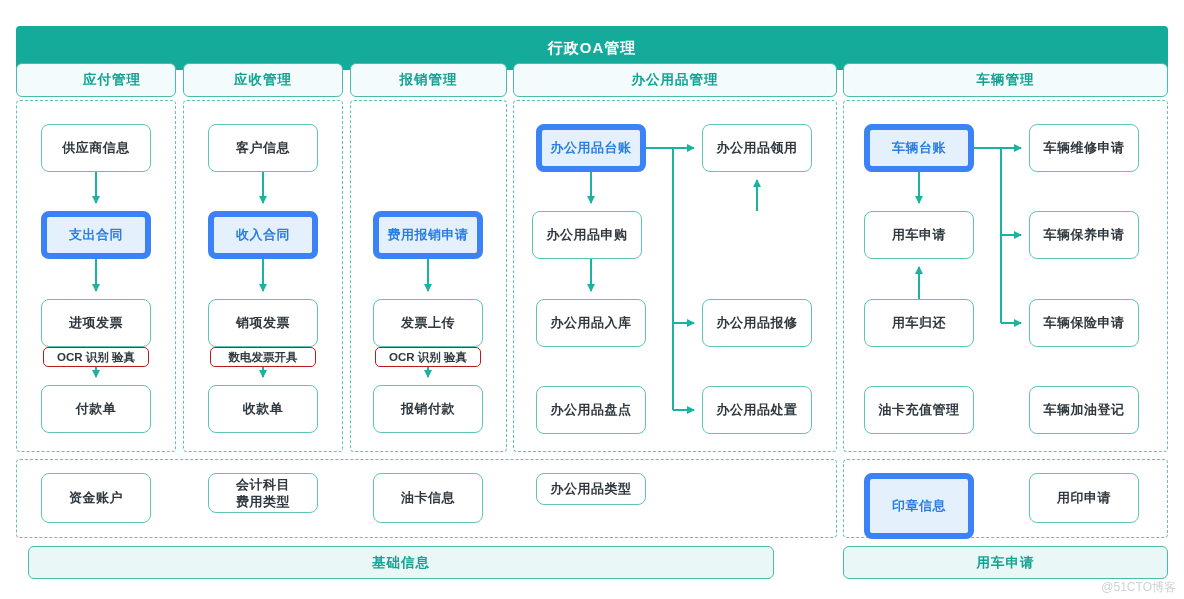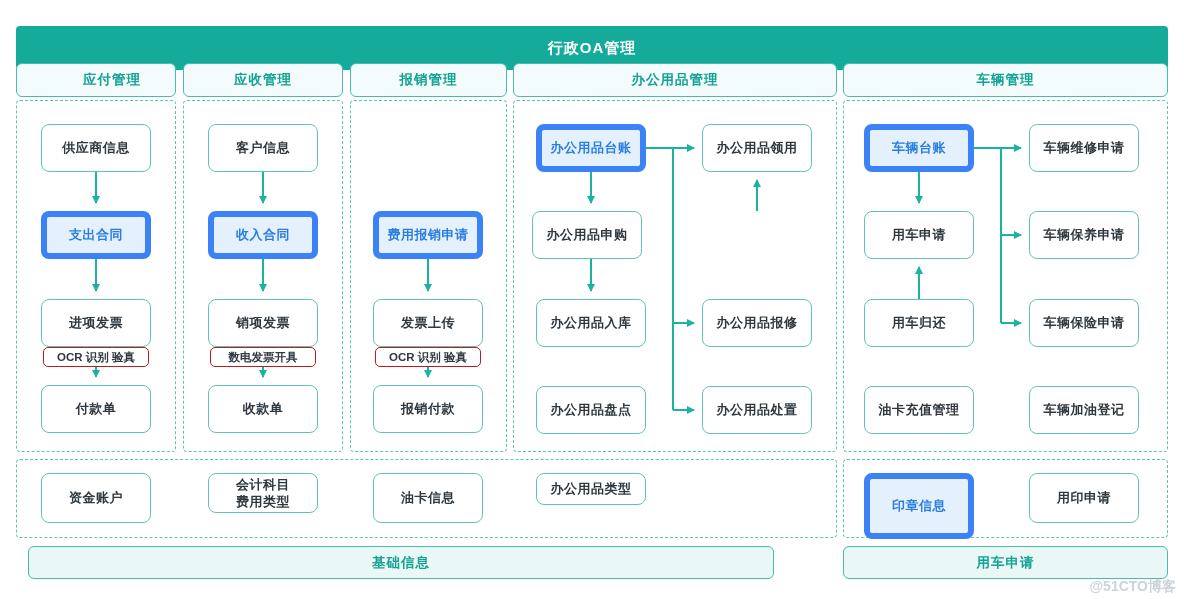--- a/index.html
+++ b/index.html
@@ -17,21 +17,21 @@
         color:#2f383f;font-size:13px;font-weight:600;box-sizing:border-box;z-index:3;letter-spacing:0.5px;}
   .node.blue{background:#e4f1fc;border:6px solid #3b82f6;color:#2a7de1;font-weight:700;}
   .node.twoline{flex-direction:column;line-height:17px;}
   .tag{position:absolute;width:106px;height:20px;background:#fff;border:1px solid #b91c1c;
        border-radius:5px;display:flex;align-items:center;justify-content:center;
        color:#2f383f;font-size:11.5px;font-weight:600;box-sizing:border-box;z-index:4;}
   .bar{position:absolute;top:546px;height:33px;background:#e9f7f6;border:1px solid #49bcab;
        border-radius:6px;display:flex;align-items:center;justify-content:center;
        color:#12a392;font-size:13.5px;font-weight:700;box-sizing:border-box;letter-spacing:1px;}
   .edges{position:absolute;left:0;top:0;width:1184px;height:599px;z-index:2;}
-  .watermark{position:absolute;right:8px;bottom:3px;color:#ced3d7;font-size:14px;font-weight:bold;}
+  .watermark{position:absolute;right:8px;bottom:3px;color:#ced3d7;font-size:12px;}
 </style>
 </head>
 <body>
 
 <div class="canvas">
 
   <div class="banner">行政OA管理</div>
 
   <div class="colhead" style="left:16px;width:160px;padding-left:32px;">应付管理</div>
   <div class="colhead" style="left:183px;width:160px;">应收管理</div>

